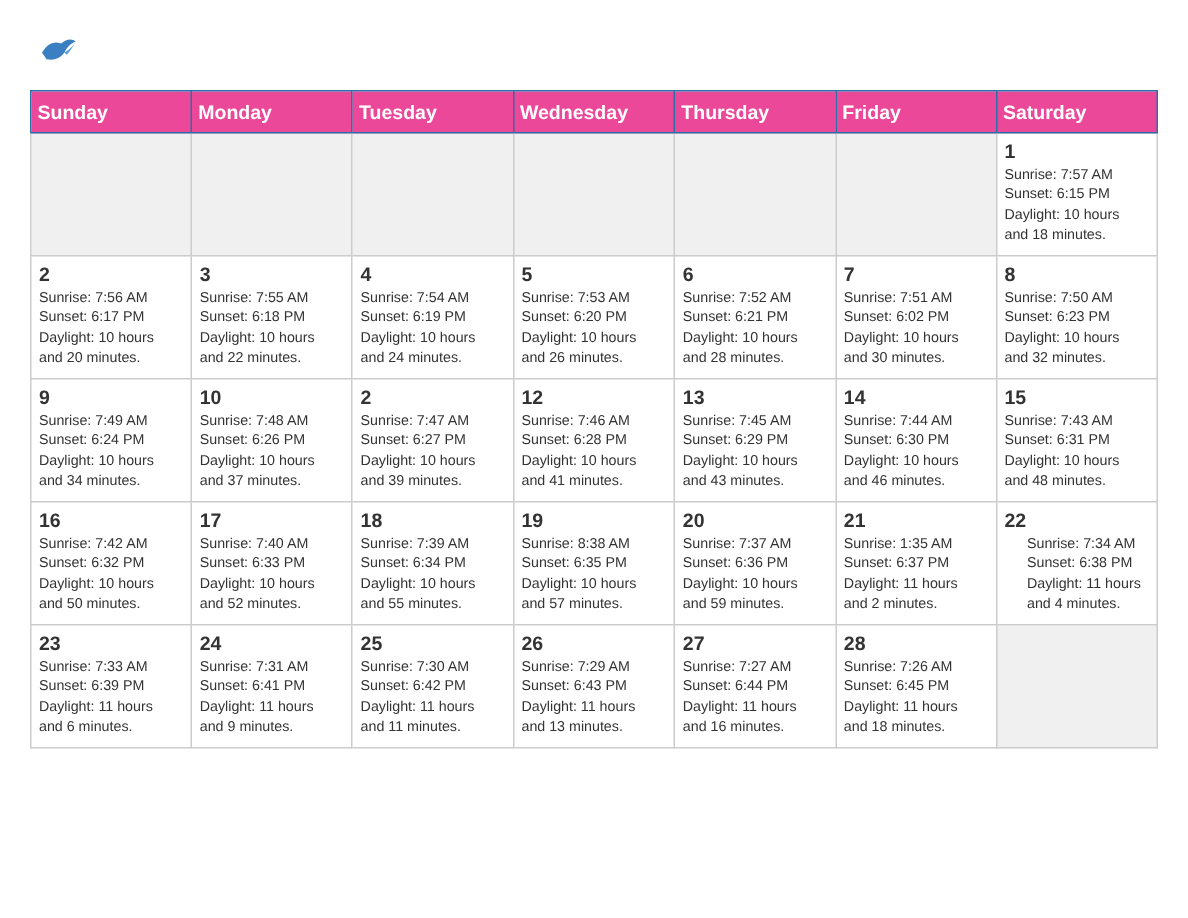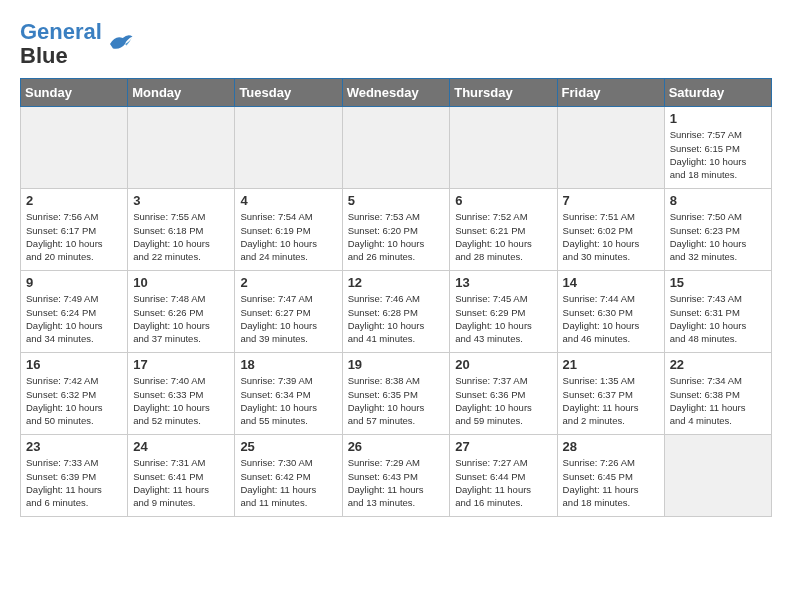--- a/index.html
+++ b/index.html
@@ -44,21 +44,21 @@
     }
     .subtitle {
       font-size: 16px;
       color: #333;
     }
     .calendar {
       width: 100%;
       border-collapse: collapse;
     }
     .calendar th {
-      background-color: #737373;
+      background-color: #ec4899;
       color: #fff;
       font-size: 13px;
       font-weight: bold;
       padding: 6px 4px;
       text-align: left;
       border: 1px solid #2a6fa8;
       margin-top: 29px;
     }
     .calendar td {
       border: 1px solid #ccc;
@@ -86,25 +86,20 @@
     }
     .week-row td {
       height: 82px;
     }
   </style>
 </head>
 <body>
 
 <div class="header">
   <div class="logo">
-    <div>
-      <div class="logo-text">
-        <span>General</span><br>Blue
-      </div>
-    </div>
     <svg class="logo-bird" viewBox="0 0 40 40">
       <path d="M8 20 Q15 8 25 12 Q32 6 38 10 Q30 14 28 20 Q22 28 12 26 Z" fill="#3a7fc1"></path>
       <path d="M28 20 Q35 16 38 10 Q34 18 30 22 Z" fill="#5a9fd4"></path>
     </svg>
   </div>
   <div class="title-block">
     <div class="month-title"></div>
     <div class="subtitle"></div>
   </div>
 </div>
@@ -277,21 +272,21 @@
         </td>
         <td>
           <span class="day-num">21</span>
           <div class="day-info" style="white-space: pre-line;">Sunrise: 1:35 AM
 Sunset: 6:37 PM
 Daylight: 11 hours
 and 2 minutes.</div>
         </td>
         <td>
           <span class="day-num">22</span>
-          <div class="day-info" style="white-space: pre-line;">Sunrise: 7:34 AM
+          <div class="day-info" style="white-space: pre-line; margin-left: 15px;">Sunrise: 7:34 AM
 Sunset: 6:38 PM
 Daylight: 11 hours
 and 4 minutes.</div>
         </td>
       </tr>
       <tr class="week-row">
         <td>
           <span class="day-num">23</span>
           <div class="day-info" style="white-space: pre-line;">Sunrise: 7:33 AM
 Sunset: 6:39 PM

